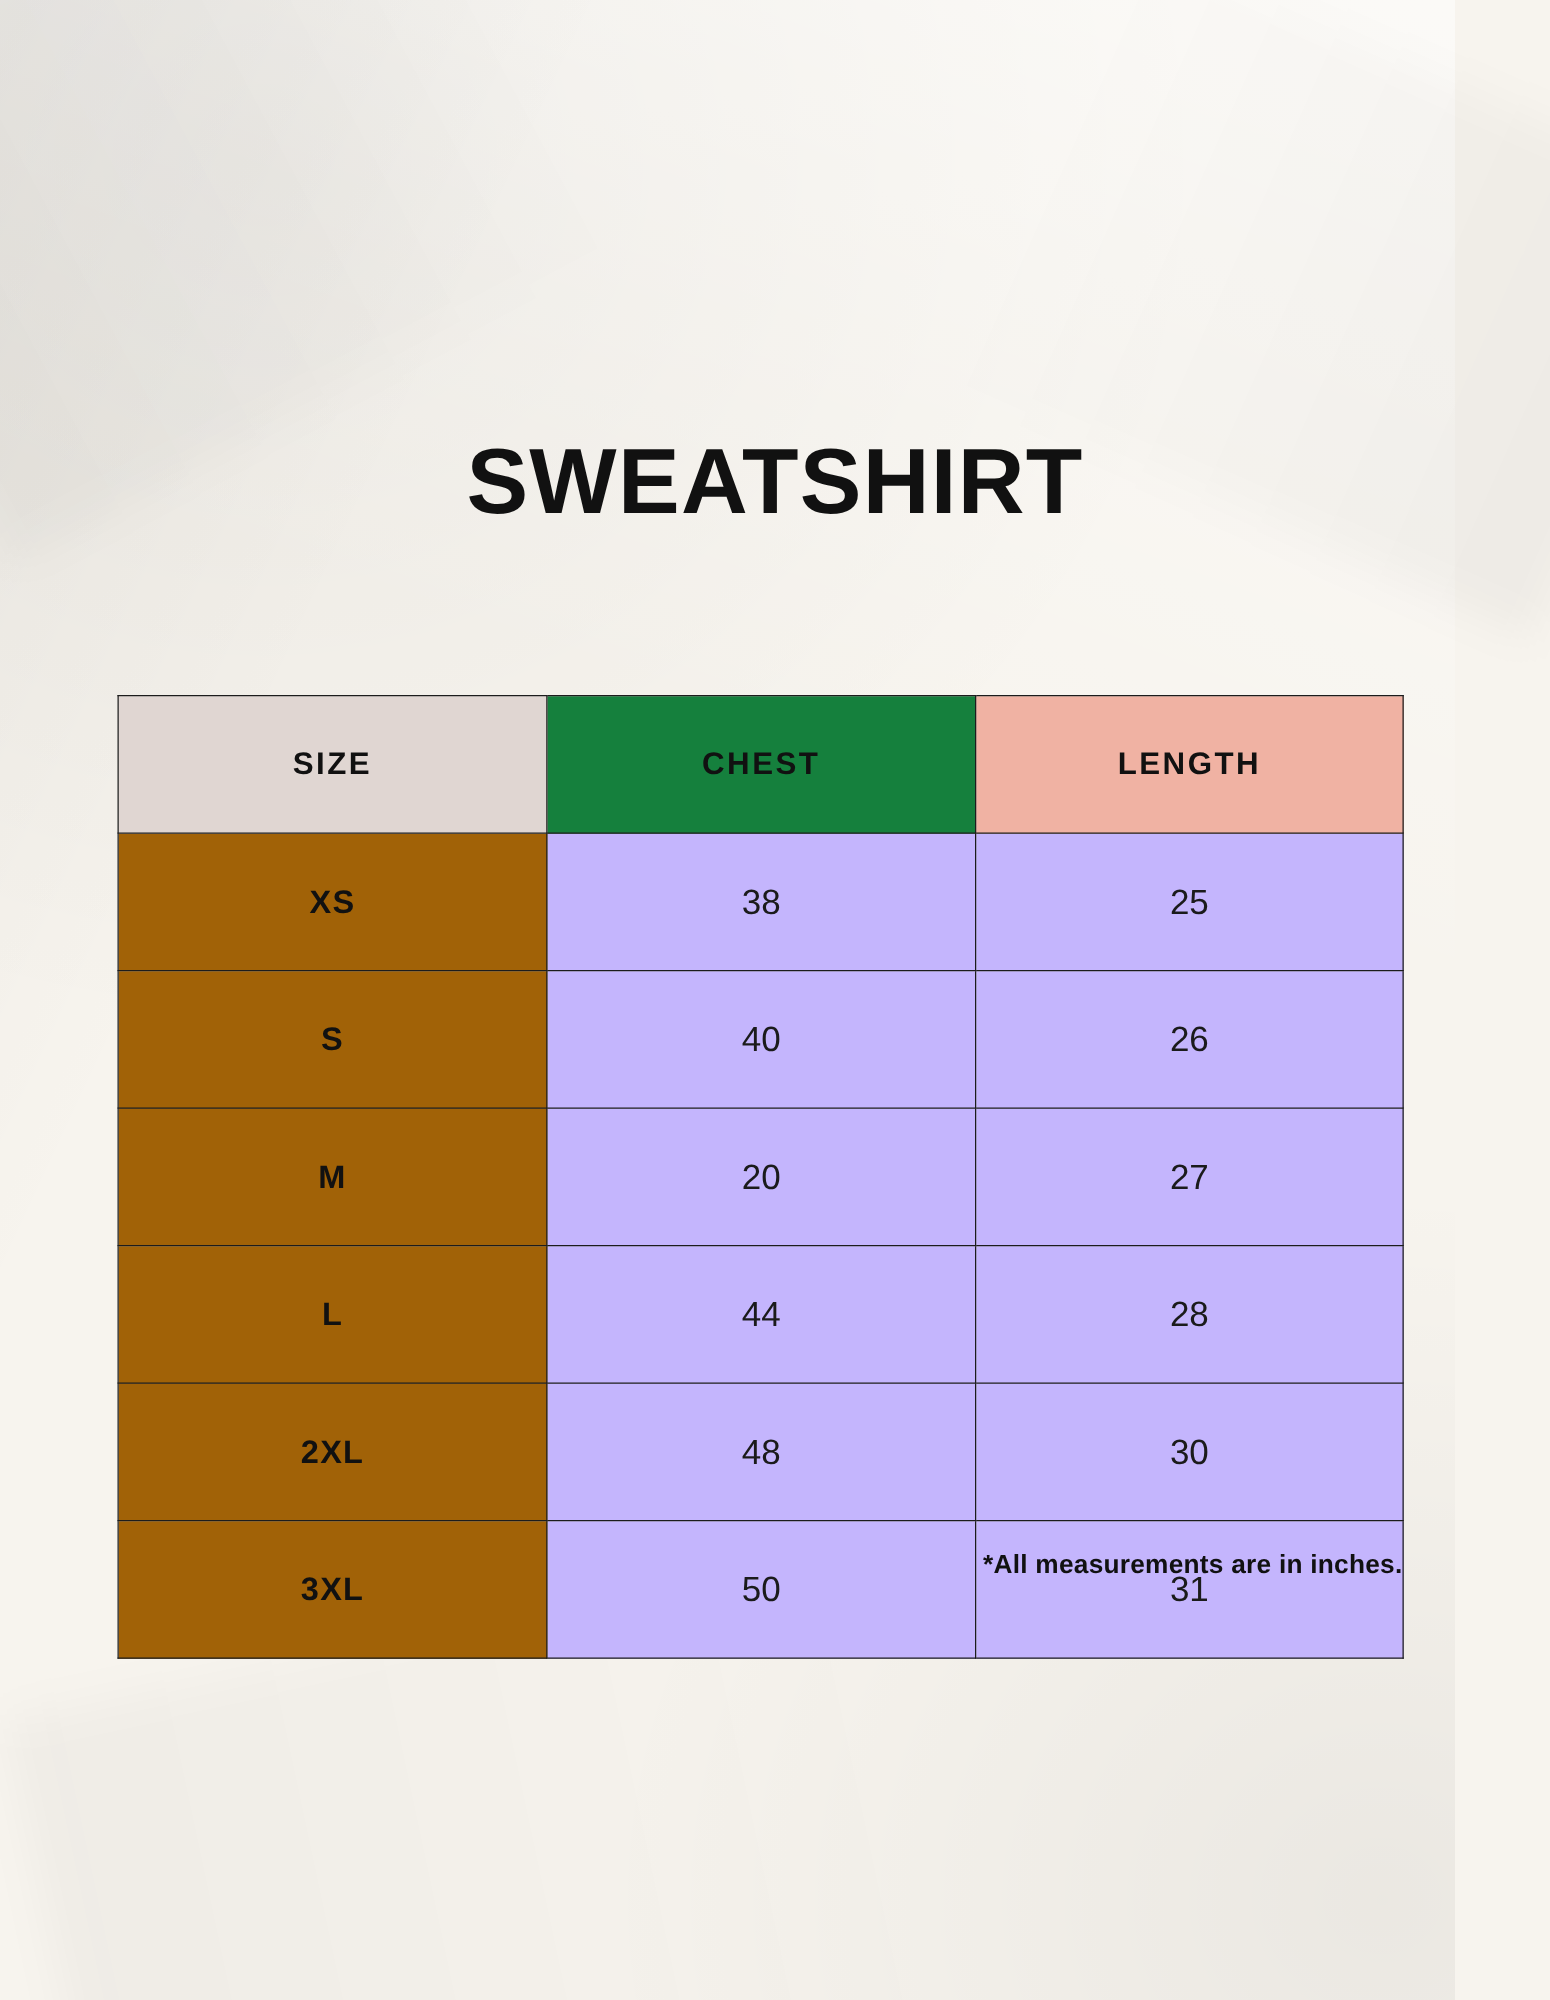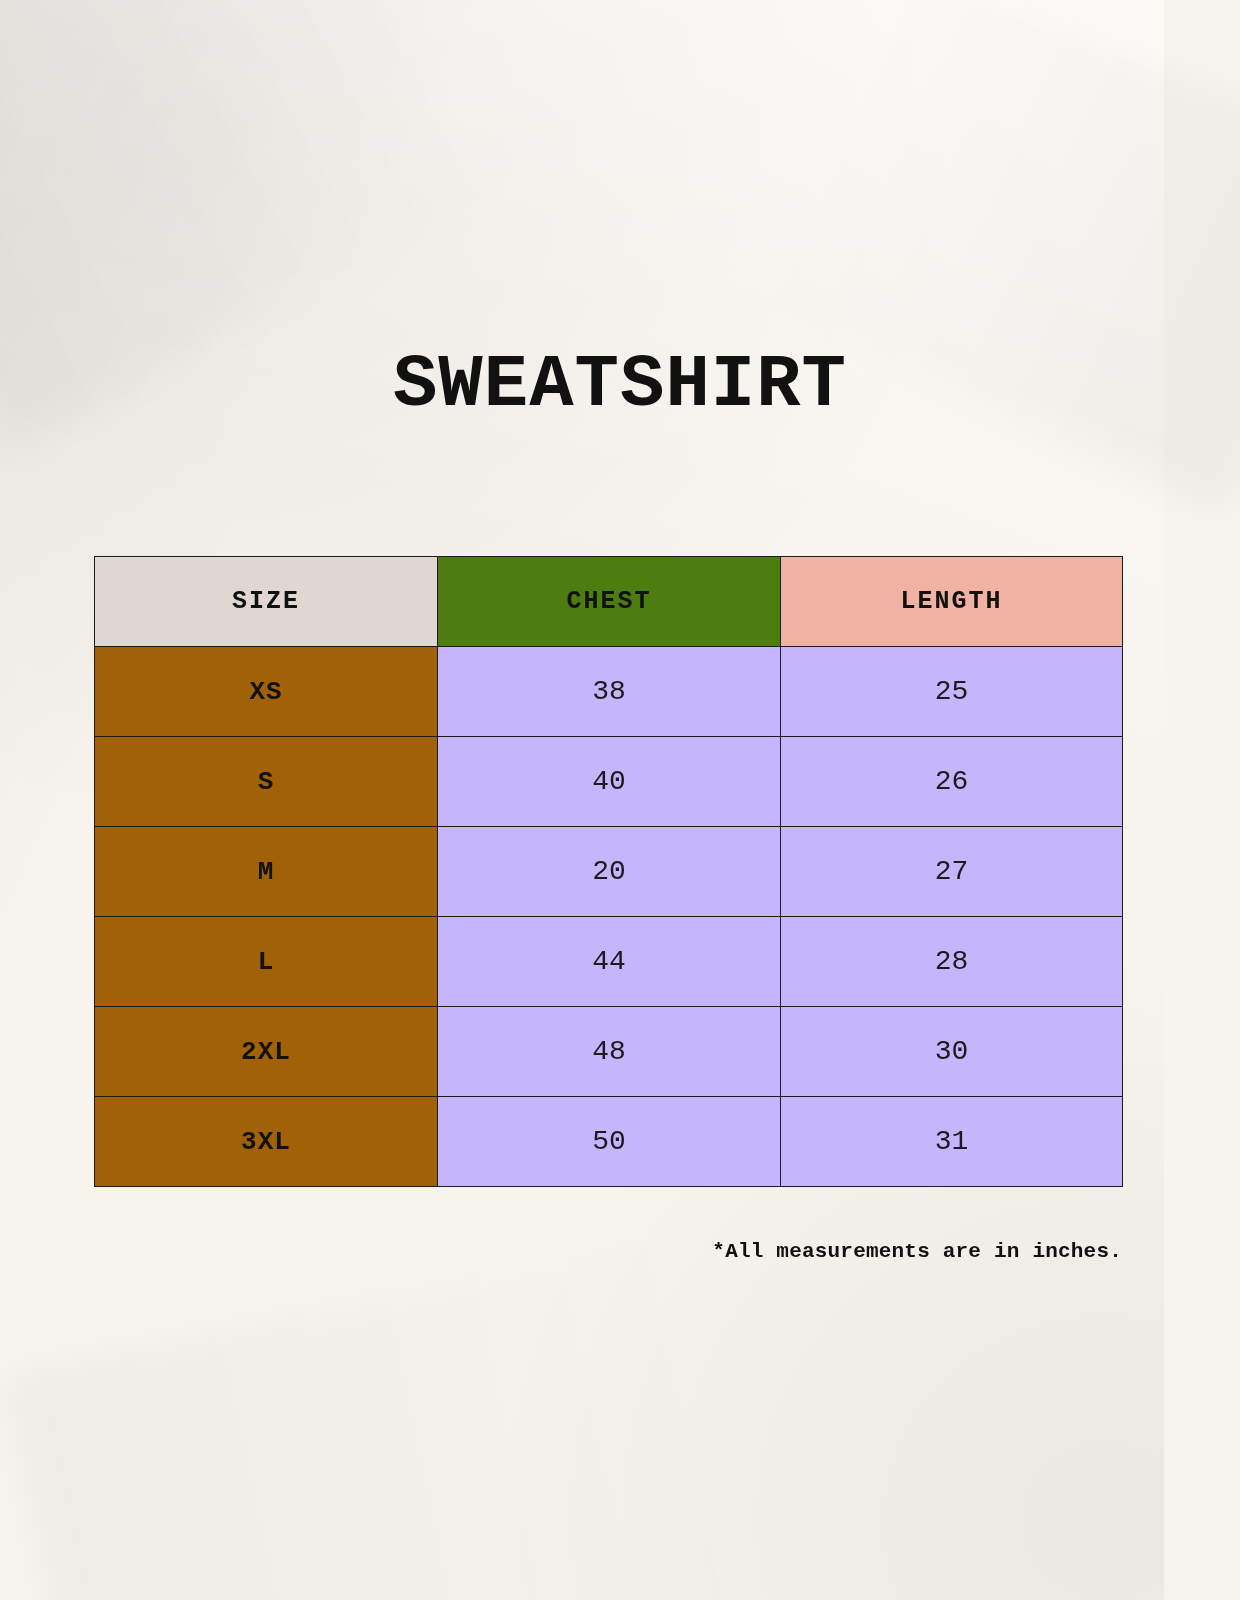--- a/index.html
+++ b/index.html
@@ -37,21 +37,20 @@
   .streak-a { left: -120px; top: -80px; width: 560px; height: 420px; transform: rotate(-28deg); }
   .streak-b { right: -160px; top: 40px; width: 520px; height: 380px; transform: rotate(24deg);
               background: linear-gradient(270deg, rgba(0,0,0,0.04), rgba(0,0,0,0)); }
   .streak-c { left: 40px; bottom: -120px; width: 700px; height: 420px; transform: rotate(-12deg);
               background: linear-gradient(90deg, rgba(0,0,0,0.03), rgba(0,0,0,0)); }
 
   .page {
     position: relative;
     width: 1164px;
     height: 1600px;
-    font-family: Liberation Mono, monospace;
   }
 
   .title {
     position: absolute;
     top: 298px;
     left: 0;
     width: 1240px;
     text-align: center;
     font-size: 74px;
     font-weight: 700;
@@ -89,36 +88,36 @@
   }
   table.size-table {
     border-collapse: collapse;
     width: 100%;
     table-layout: fixed;
   }
   table.size-table th,
   table.size-table td {
     border: 1.5px solid #1c1c1c;
     text-align: center;
-    padding: 2px;
+    padding: 12px;
     height: 85px;
   }
   col.c-size { width: 343px; }
   col.c-chest { width: 343px; }
   col.c-length { width: 342px; }
 
   thead th {
     height: 86px;
     font-size: 25px;
     font-weight: 700;
     letter-spacing: 2px;
     color: #111111;
   }
   th.head-size { background: #e0d6d2; }
-  th.head-chest { background: #4d7c0f; }
+  th.head-chest { background: #15803d; }
   th.head-length { background: #f0b2a3; }
 
   td.cell-size {
     background: #a16207;
     font-size: 26px;
     font-weight: 700;
     letter-spacing: 1px;
   }
   td.cell-val {
     background: #c4b5fd;

